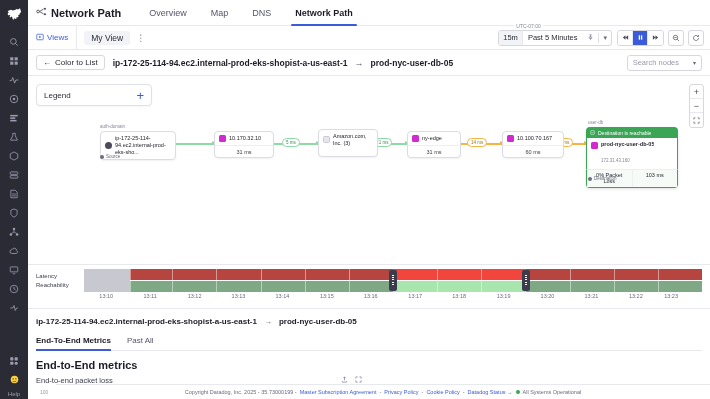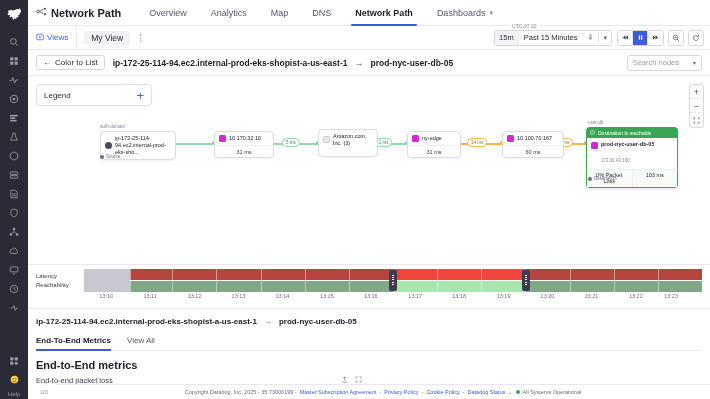--- a/index.html
+++ b/index.html
@@ -427,28 +427,23 @@
               <circle cx="3" cy="8" r="2" fill="none" stroke="#4b4b5a" stroke-width="1.3"></circle>
               <circle cx="13" cy="4" r="1.6" fill="#4b4b5a"></circle>
               <circle cx="13" cy="12" r="1.6" fill="#4b4b5a"></circle>
               <path d="M5 8l6-3.5M5 8l6 3.5" stroke="#4b4b5a" stroke-width="1.2" fill="none"></path>
             </svg>
         </span>
         <span>Network Path</span>
       </div>
       <div class="nav">
         <a href="#">Overview</a>
-        <a href="#">Analytics</a>
         <a href="#">Map</a>
         <a href="#">DNS</a>
         <a href="#" class="active">Network Path</a>
-        <a href="#">
-            <span>Dashboards</span>
-            <span class="caret">▾</span>
-          </a>
       </div>
     </div>
 
     <div class="viewsbar">
       <div class="views-btn">
         <span>
           <svg width="8" height="8" viewBox="0 0 16 16">
               <rect x="1.5" y="2.5" width="13" height="11" rx="1.5" fill="none" stroke="#3b5bdb" stroke-width="1.5"></rect>
               <path d="M6.5 5.5l4 2.5-4 2.5z" fill="#3b5bdb"></path>
             </svg>
@@ -456,21 +451,21 @@
         <span>Views</span>
       </div>
       <div class="myview">My View</div>
       <div class="kebab">⋮</div>
       <div class="spacer"></div>
 
       <div class="tp-wrap">
         <div class="tp-utc">UTC-07:00</div>
         <div class="tp">
           <div class="tp-badge">15m</div>
-          <div class="tp-label">Past 15 Minutes</div>
+          <div class="tp-label">Past 5 Minutes</div>
           <div class="tp-ic">
             <svg width="7" height="7" viewBox="0 0 16 16">
                 <path d="M5 2h6M8 2v5M4.5 7h7l-1 3h-5zM8 10v4" stroke="#6b6b80" stroke-width="1.3" fill="none"></path>
               </svg>
           </div>
           <div class="tp-div"></div>
           <div class="tp-ic">▾</div>
         </div>
       </div>
 
@@ -682,21 +677,21 @@
     </div>
 
     <div class="bottom">
       <div class="bpath">
         <span>ip-172-25-114-94.ec2.internal-prod-eks-shopist-a-us-east-1</span>
         <span class="arr">→</span>
         <span>prod-nyc-user-db-05</span>
       </div>
       <div class="btabs">
         <a href="#" class="active">End-To-End Metrics</a>
-        <a href="#">View All</a>
+        <a href="#">Past All</a>
       </div>
       <div class="sec-title">End-to-End metrics</div>
       <div class="cards">
         <div class="card">
           <div class="card-hd">
             <span class="ct">End-to-end packet loss</span>
             <span class="acts">
               <span>
                 <svg width="7" height="7" viewBox="0 0 16 16">
                     <path d="M8 2v8M5 5l3-3 3 3M3 12v2h10v-2" fill="none" stroke="#6b6b80" stroke-width="1.4"></path>

